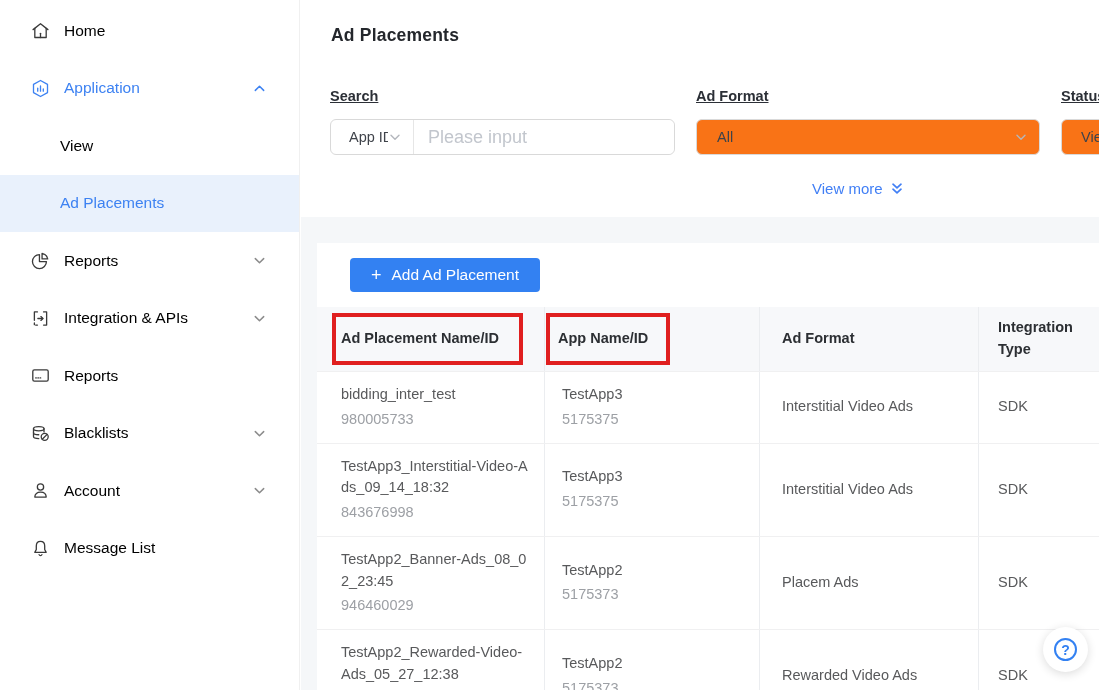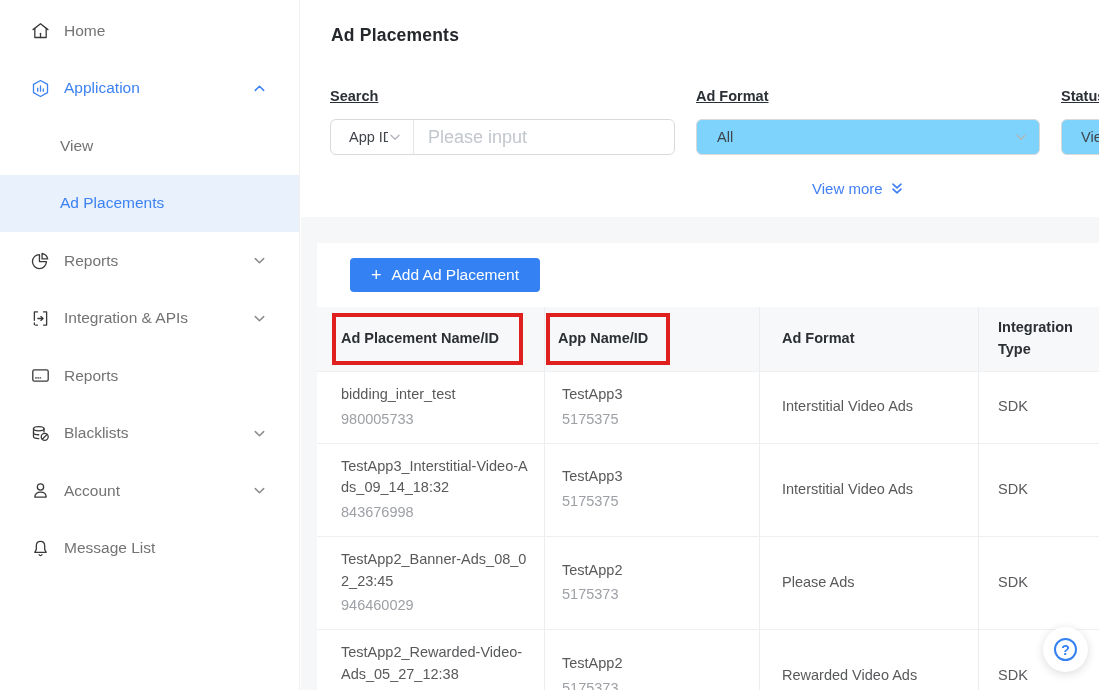--- a/index.html
+++ b/index.html
@@ -9,37 +9,37 @@
     background:#fff; color:#2b2b2b;
     position:relative; overflow:hidden;
   }
   
   .sidebar {
     position:absolute; left:0; top:0; width:300px; height:690px;
     background:#fff; border-right:1px solid #f0f0f0; padding-top:2px; z-index:3;
   }
   .nav-item {
     height:57.5px; display:flex; align-items:center; padding-left:30px;
-    position:relative; cursor:pointer; font-size:15.5px; color:#737373;
+    position:relative; cursor:pointer; font-size:15.5px; color:#000000;
   }
   .nav-item .nicon { width:21px; height:21px; margin-right:13px; flex:0 0 21px; display:flex; align-items:center; justify-content:center; }
   .nav-item .nicon svg { width:21px; height:21px; stroke:#3a3a3a; fill:none; stroke-width:1.5; stroke-linecap:round; stroke-linejoin:round; }
   .nav-item.sub { padding-left:60px; }
   .nav-item.active-parent, .nav-item.active-parent .label { color:#3d82f2; }
   .nav-item.active-parent .nicon svg { stroke:#3d82f2; }
   .nav-item.selected { background:#e9f1fc; color:#3d82f2; }
   .chev { position:absolute; right:33px; display:flex; }
   .chev svg { width:13px; height:13px; fill:none; stroke:#8c8c8c; stroke-width:1.6; stroke-linecap:round; stroke-linejoin:round; }
   .chev.blue svg { stroke:#3d82f2; }
   
   .main { position:absolute; left:301px; top:0; width:798px; height:690px; }
   .filter-panel { position:relative; background:#fff; height:217px; }
   .page-title { position:absolute; left:30px; top:25px; font-size:17.5px; font-weight:700; color:#24272c; letter-spacing:.2px; }
   .flabel { position:absolute; top:88px; font-size:14.5px; font-weight:700; color:#2b2f36;text-decoration:underline; }
-  .ctrl { position:absolute; top:119px; height:36px; border:1px solid #d9d9d9; border-radius:6px; background:#7dd3fc; display:flex; align-items:center; font-size:14.5px; color:#3f434a; cursor:pointer; }
+  .ctrl { position:absolute; top:119px; height:36px; border:1px solid #d9d9d9; border-radius:6px; background:#f97316; display:flex; align-items:center; font-size:14.5px; color:#3f434a; cursor:pointer; }
   .dd-chev { margin-left:auto; margin-right:11px; display:flex; }
   .dd-chev svg { width:14px; height:14px; fill:none; stroke:#b3b6bc; stroke-width:1.4; stroke-linecap:round; stroke-linejoin:round; }
   .search-group { position:absolute; left:29px; top:119px; width:345px; height:36px; border:1px solid #d9d9d9; border-radius:6px; display:flex; }
   .search-select { width:152px; border-right:1px solid #e6e6e6; display:flex; align-items:center; padding-left:18px; font-size:14.5px; color:#3f434a; cursor:pointer; overflow:hidden; }
   .search-select .txt { white-space:nowrap; overflow:hidden; max-width:96px; }
   .search-input { flex:1; border:none; outline:none; padding:0 14px; font-size:18px; font-family:inherit; color:#3f434a; border-radius:0 6px 6px 0; }
   .search-input::placeholder { color:#c2c6cd; }
   .view-more { position:absolute; left:511px; top:180px; display:flex; align-items:center; gap:7px; color:#417ff5; font-size:15px; cursor:pointer; text-decoration:none; }
   .view-more svg { width:14px; height:15px; fill:none; stroke:#417ff5; stroke-width:1.7; stroke-linecap:round; stroke-linejoin:round; }
   
@@ -275,21 +275,21 @@
 
         <div class="trow r3">
           <div class="td c1">
             <span class="nm">TestApp2_Banner-Ads_08_02_23:45</span>
             <span class="rid">946460029</span>
           </div>
           <div class="td c2">
             <span class="nm">TestApp2</span>
             <span class="rid">5175373</span>
           </div>
-          <div class="td c3">Please Ads</div>
+          <div class="td c3">Placem Ads</div>
           <div class="td c4">SDK</div>
         </div>
 
         <div class="trow r4">
           <div class="td c1">
             <span class="nm">TestApp2_Rewarded-Video-Ads_05_27_12:38</span>
             <span class="rid">946160720</span>
           </div>
           <div class="td c2">
             <span class="nm">TestApp2</span>

